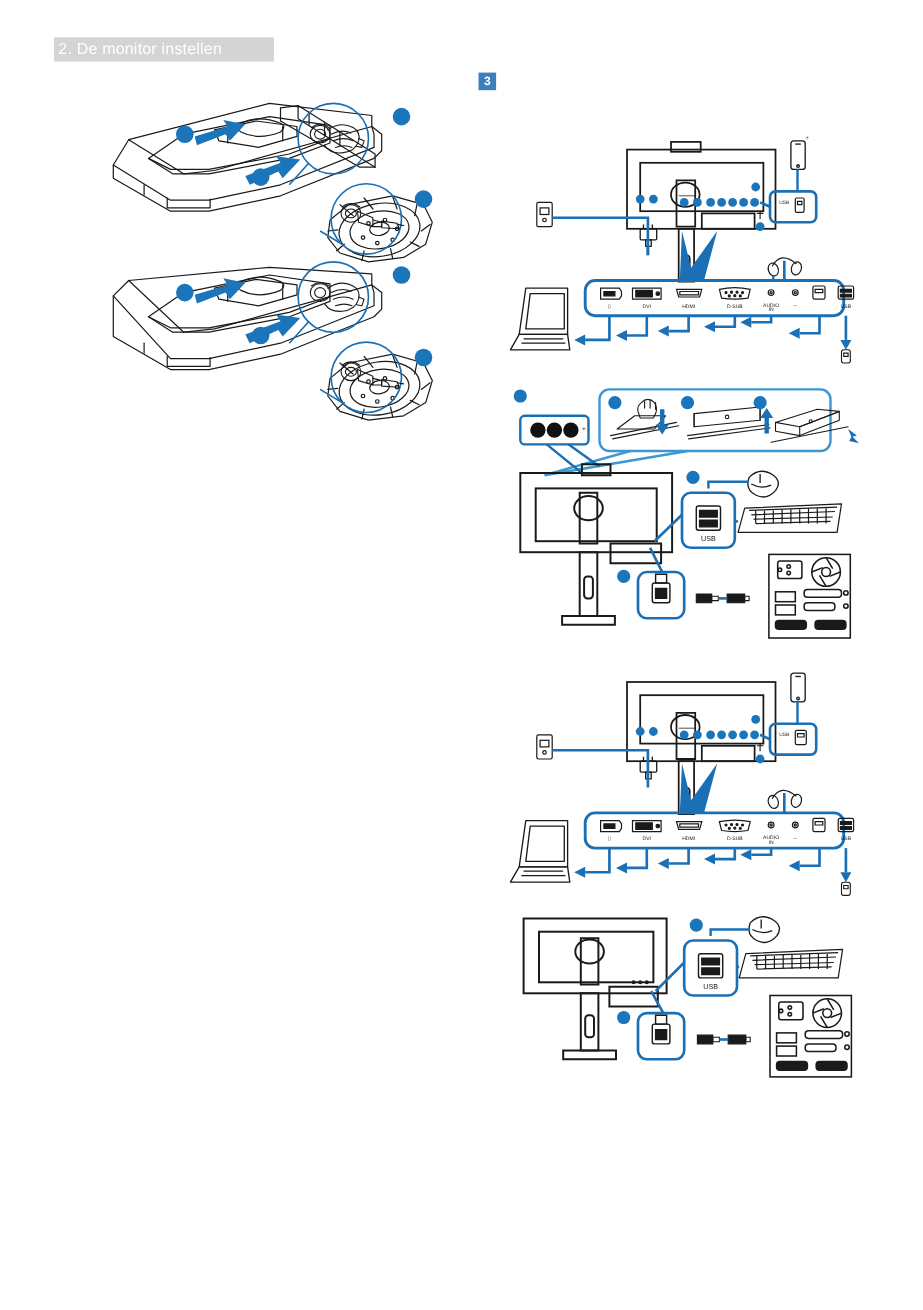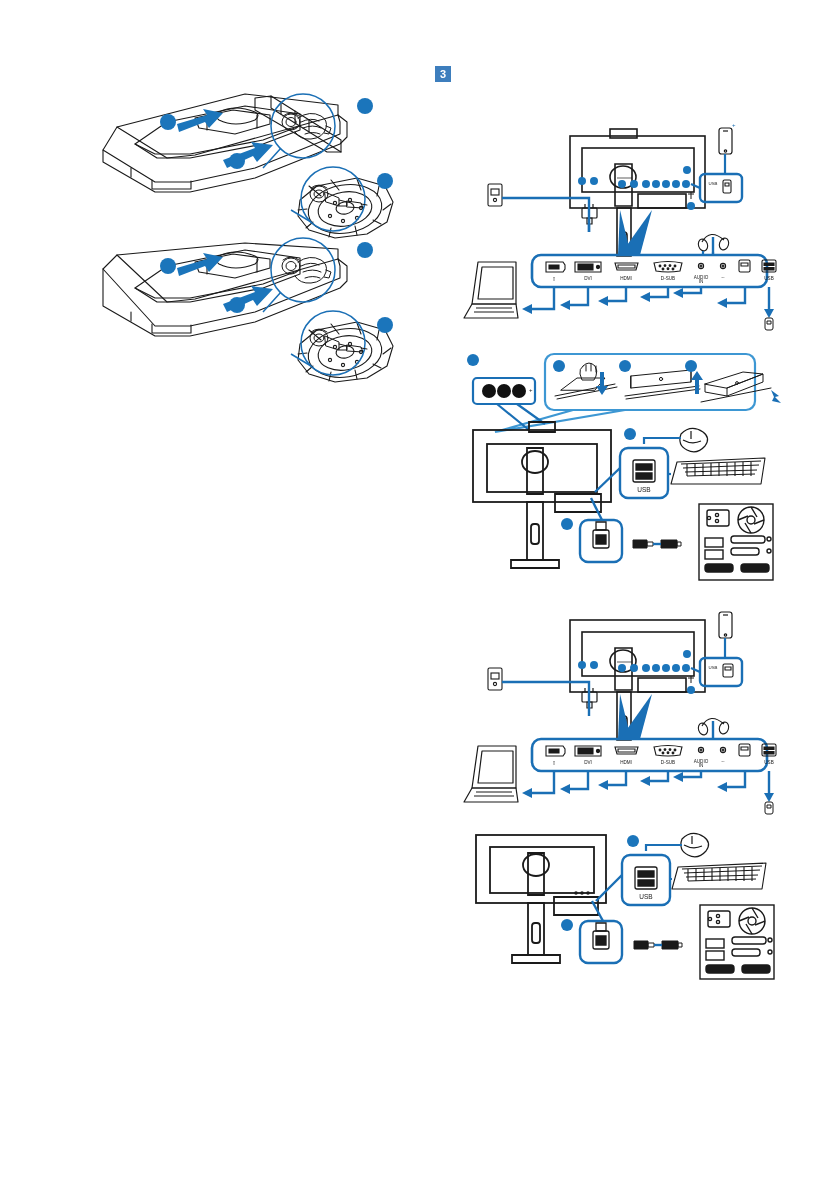--- a/index.html
+++ b/index.html
@@ -32,20 +32,23 @@
   .fig svg{display:block;overflow:visible;}
 
   
   :root{}
 </style>
 </head>
 <body>
 
 <div class="page">
 
+  <div class="chapter-banner">
+    <span class="txt">2. De monitor instellen</span>
+  </div>
 
   <div class="step-badge">3</div>
 
   <div class="fig" style="left:95px;top:82px;width:320px;height:165px;">
     <svg width="320" height="165" viewBox="0 0 320 165">
       <g fill="none" stroke="#1a1a1a" stroke-width="1.1" stroke-linejoin="round" stroke-linecap="round">
 
         <path d="M8 68 L22 45 L150 12 L243 23 L243 33 L252 40 L252 55 L245 62 L160 96 L95 110 L60 110 L8 80 Z"></path>
         <path d="M8 68 L60 100 L95 100 L160 86 L245 52 L245 40 L243 33"></path>
         <path d="M22 45 L72 76 L100 73 L243 33"></path>

